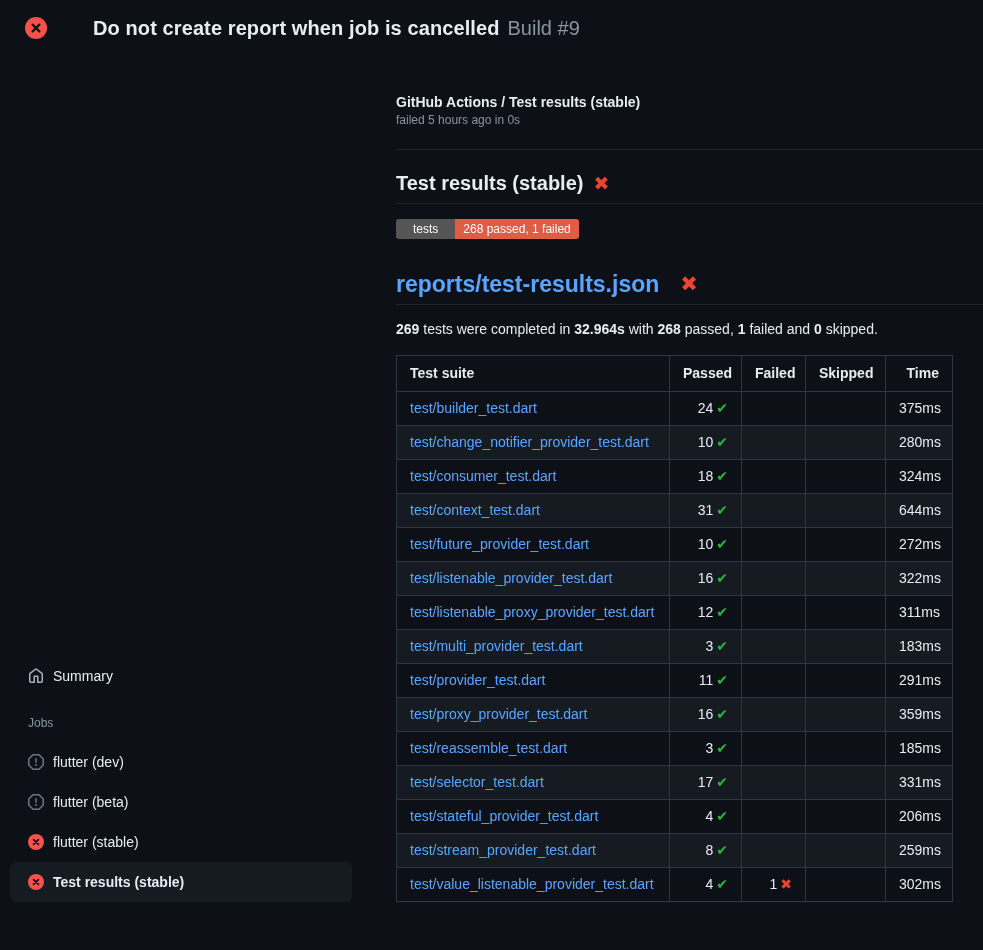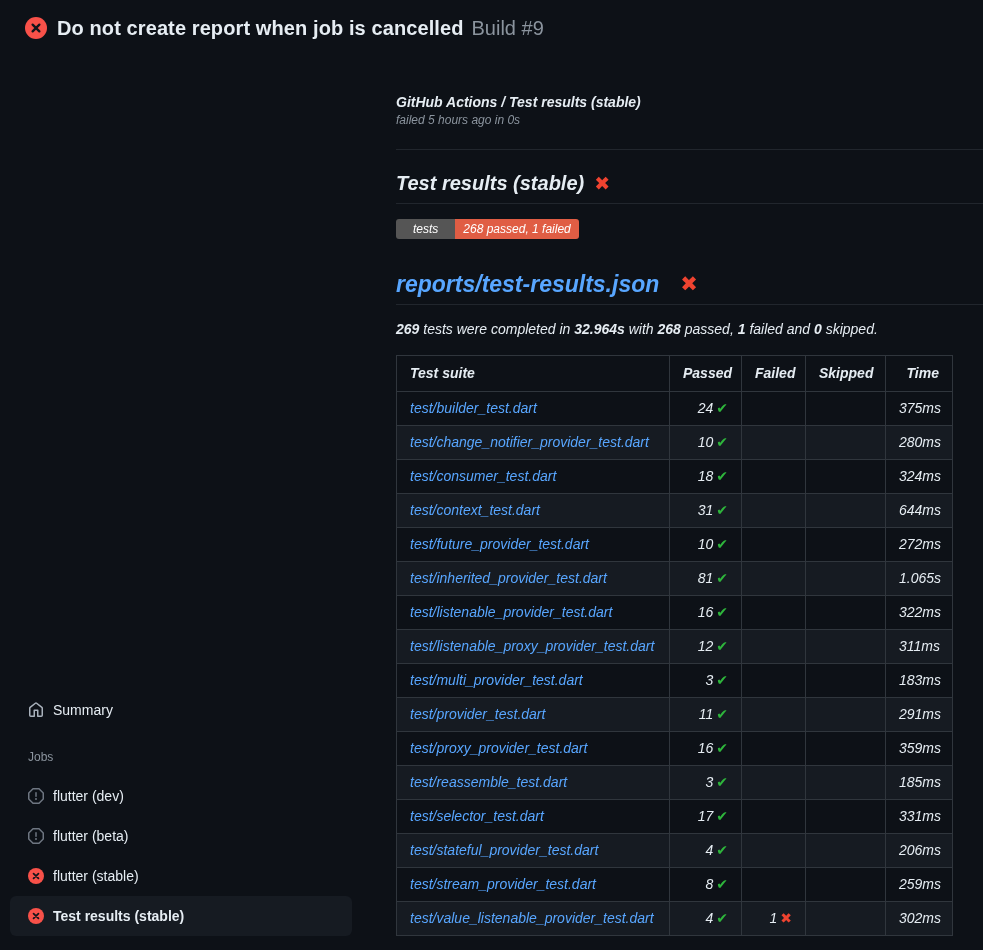--- a/index.html
+++ b/index.html
@@ -11,40 +11,40 @@
   *{box-sizing:border-box; margin:0; padding:0;}
   html,body{width:983px; height:950px; overflow:hidden;}
   body{
     background:var(--bg); color:var(--text);
     font-family:"Liberation Sans","DejaVu Sans",sans-serif;
     font-size:14px;
   }
   
   .page-header{height:56px; display:flex; align-items:center; padding-left:25px;}
   .page-header .status{width:22px; height:22px; flex:none; margin-right:10px; display:flex;}
-  .page-header h1{font-size:20px; font-weight:700; letter-spacing:.1px;}
+  .page-header h1{font-size:20px; font-weight:700; letter-spacing:.1px;margin-left:36px;}
   .page-header .build{font-size:20px; font-weight:400; color:var(--text-muted); margin-left:8px;}
   
   .layout{display:flex; align-items:flex-end;}
   
   .sidebar{width:396px; flex:none;}
   .side-item{
     margin-left:10px; width:342px; height:36px; border-radius:6px;
     display:flex; align-items:center; gap:9px; padding-left:18px;
     color:var(--text); cursor:pointer;
   }
   .side-item.summary{margin-top:19px;}
   .side-item .ic{width:16px; height:16px; flex:none; display:flex;}
   .side-section-label{
     margin:22px 0 12px 28px; font-size:12px; color:var(--text-muted);
   }
   .jobs .side-item{height:40px; border-radius:6px;}
   .side-item.selected{background:var(--bg-muted); font-weight:700;}
   
-  .main{width:587px; flex:none;font-style:italic;}
+  .main{width:587px; flex:none;}
   .crumb{margin-top:38px; font-weight:700; font-size:14px;}
   .run-meta{margin-top:3px; font-size:12px; color:var(--text-muted);}
   .divider{margin-top:22px; height:1px; background:var(--border-muted); border:0;}
   .check-title{
     margin-top:22px; padding-bottom:8px; border-bottom:1px solid var(--border-muted);
     font-size:20px; font-weight:700; display:flex; align-items:center; gap:10px;
   }
   .hx{color:var(--cross-red); font-size:19px; font-weight:700; line-height:1;
       font-family:"DejaVu Sans",sans-serif;}
   .badge{margin-top:15px; display:inline-flex; font-size:12px; line-height:20px; color:#fff;}
@@ -202,27 +202,20 @@
             <td class="time num">644ms</td>
           </tr>
           <tr>
             <td><a>test/future_provider_test.dart</a></td>
             <td class="num">10<span class="check">✔</span></td>
             <td class="num"></td>
             <td class="num"></td>
             <td class="time num">272ms</td>
           </tr>
           <tr>
-            <td><a>test/inherited_provider_test.dart</a></td>
-            <td class="num">81<span class="check">✔</span></td>
-            <td class="num"></td>
-            <td class="num"></td>
-            <td class="time num">1.065s</td>
-          </tr>
-          <tr>
             <td><a>test/listenable_provider_test.dart</a></td>
             <td class="num">16<span class="check">✔</span></td>
             <td class="num"></td>
             <td class="num"></td>
             <td class="time num">322ms</td>
           </tr>
           <tr>
             <td><a>test/listenable_proxy_provider_test.dart</a></td>
             <td class="num">12<span class="check">✔</span></td>
             <td class="num"></td>

